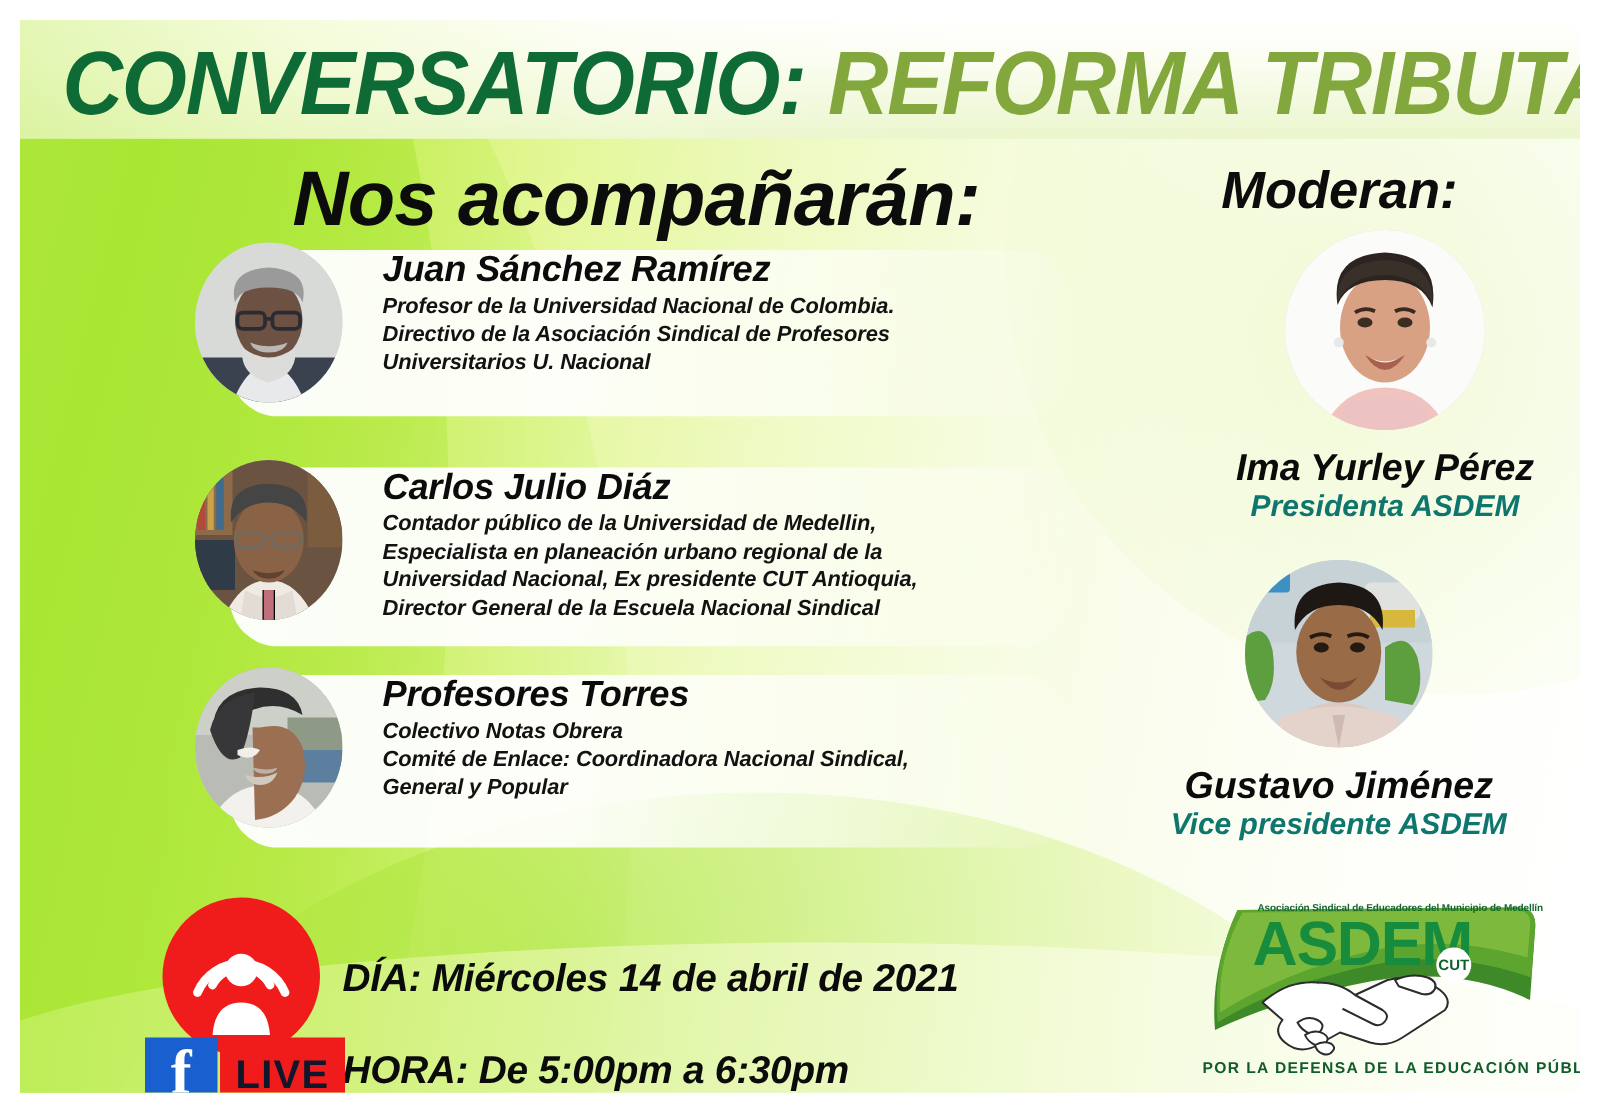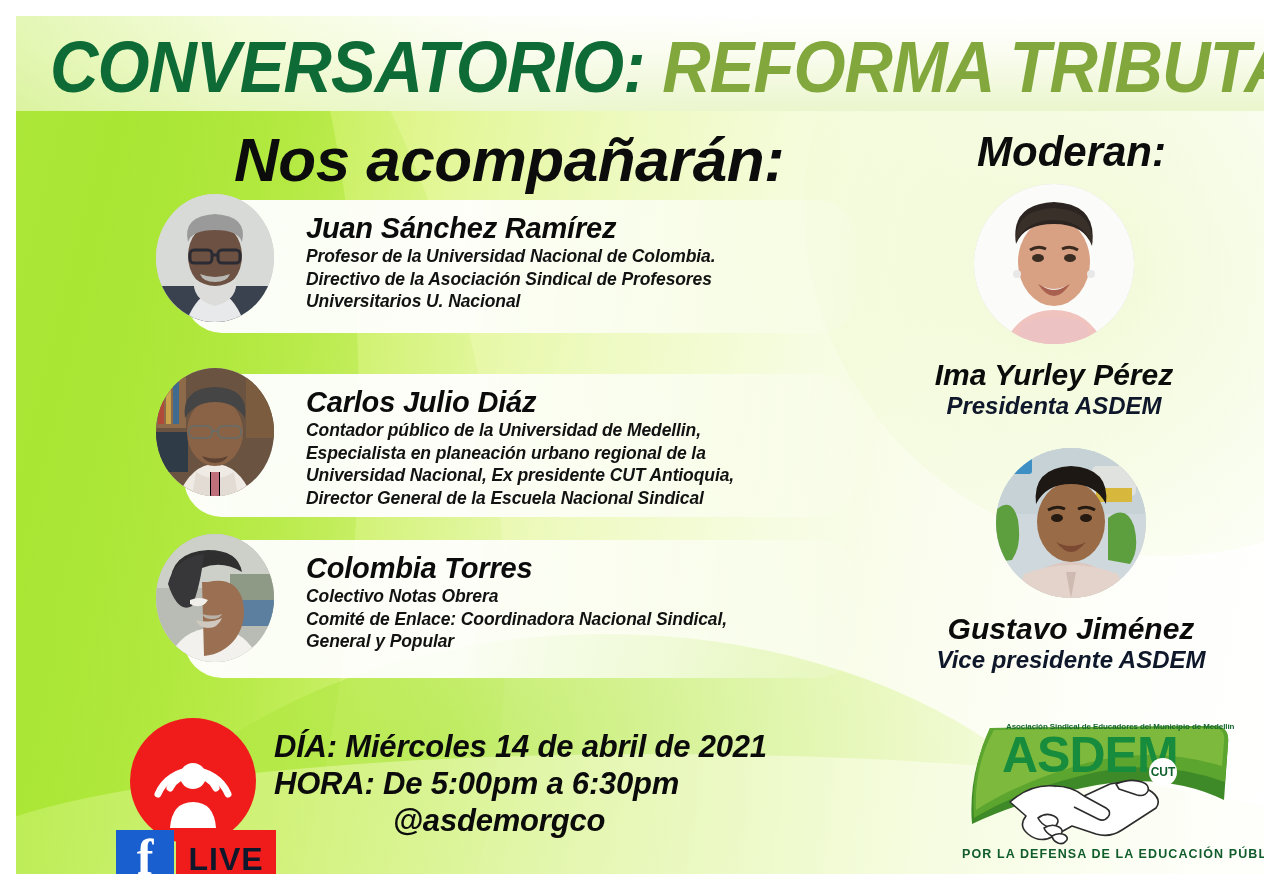--- a/index.html
+++ b/index.html
@@ -168,21 +168,20 @@
     background: #cfd3cf;
     z-index: 2;
   }
   .avatar svg { display: block; width: 100%; height: 100%; }
 
   .speaker .info {
     position: relative;
     z-index: 2;
     margin-left: 32px;
     padding-top: 6px;
-    margin-top: 12px;
   }
   .sp-name {
     font-family: "Liberation Sans Narrow", "Liberation Sans", sans-serif;
     font-weight: 700;
     font-style: italic;
     font-size: 29px;
     line-height: 33px;
     color: #0b0b0b;
     letter-spacing: -.2px;
   }
@@ -200,21 +199,21 @@
   #speaker-1 { top: 178px; height: 145px; }
   #speaker-2 { top: 352px; height: 155px; }
   #speaker-3 { top: 518px; height: 150px; }
 
   
   .moderator {
     position: absolute;
     width: 300px;
     text-align: center;
   }
-  #moderator-1 { left: 888px; top: 168px; }
+  #moderator-1 { left: 942px; top: 168px; }
   #moderator-2 { left: 905px; top: 432px; }
 
   .mod-photo {
     width: 160px; height: 160px;
     margin: 0 auto;
     border-radius: 50%;
     overflow: hidden;
     background: #d6dad2;
   }
   #moderator-2 .mod-photo { width: 150px; height: 150px; }
@@ -229,40 +228,41 @@
     line-height: 34px;
     color: #0b0b0b;
     white-space: nowrap;
   }
   .mod-role {
     font-family: "Liberation Sans Narrow", "Liberation Sans", sans-serif;
     font-weight: 700;
     font-style: italic;
     font-size: 24px;
     line-height: 28px;
-    color: #0f172a;
+    color: #0f766e;
     white-space: nowrap;
   }
 
   
   #event-details {
     position: absolute;
     left: 258px;
     top: 712px;
     width: 520px;
   }
   .ev-line {
     font-family: "Liberation Sans Narrow", "Liberation Sans", sans-serif;
     font-weight: 700;
     font-style: italic;
     font-size: 31px;
     line-height: 37px;
     color: #0b0b0b;
     letter-spacing: -.2px;
     white-space: nowrap;
+    margin-top: 36px;
   }
   .ev-line.center { text-align: center; padding-right: 70px; }
 
   
   #fb-live-badge {
     position: absolute;
     left: 100px;
     top: 702px;
     width: 160px;
     height: 165px;
@@ -466,21 +466,21 @@
           <path d="M10 128 q16 -34 46 -34 q34 0 48 34 z" fill="#f2f1ee"></path>
           <path d="M52 48 q26 -6 34 16 q6 22 -6 40 q-12 16 -32 18 l-2 -74z" fill="#9a6f52"></path>
           <path d="M14 52 q0 -34 38 -36 q30 0 34 22 q-20 -12 -40 -4 q-20 8 -24 24z" fill="#2f2f30"></path>
           <path d="M12 50 q6 -26 36 -30 q-4 34 -12 52 q-14 8 -24 -22z" fill="#37373a"></path>
           <path d="M34 66 q10 -4 18 0 q-6 10 -18 4z" fill="#f0efea"></path>
           <path d="M40 86 q14 4 26 -2 q-4 10 -14 10 q-9 0 -12 -8z" fill="#cfc9c0"></path>
           <path d="M46 80 q12 3 20 0 q-2 5 -10 5 q-8 0 -10 -5z" fill="#b9b2a8"></path>
         </svg>
       </div>
       <div class="info">
-        <div class="sp-name">Colombia Torres</div>
+        <div class="sp-name">Profesores Torres</div>
         <div class="sp-line">Colectivo Notas Obrera</div>
         <div class="sp-line">Comité de Enlace: Coordinadora Nacional Sindical,</div>
         <div class="sp-line">General y Popular</div>
       </div>
     </div>
 
     <div class="moderator" id="moderator-1">
       <div class="mod-photo">
         <svg viewBox="0 0 160 160" preserveAspectRatio="xMidYMid slice">
           <rect width="160" height="160" fill="#fbfbf9"></rect>

